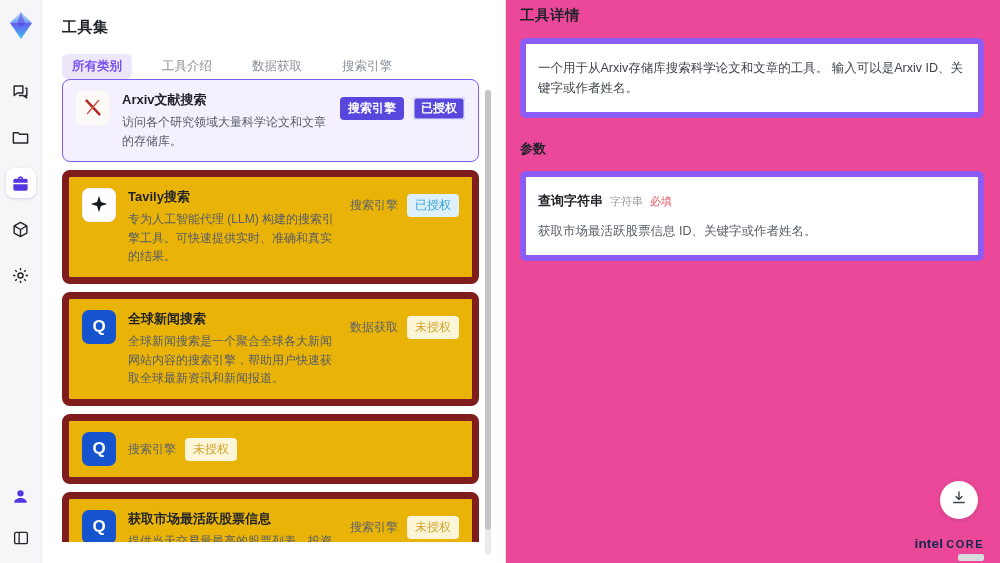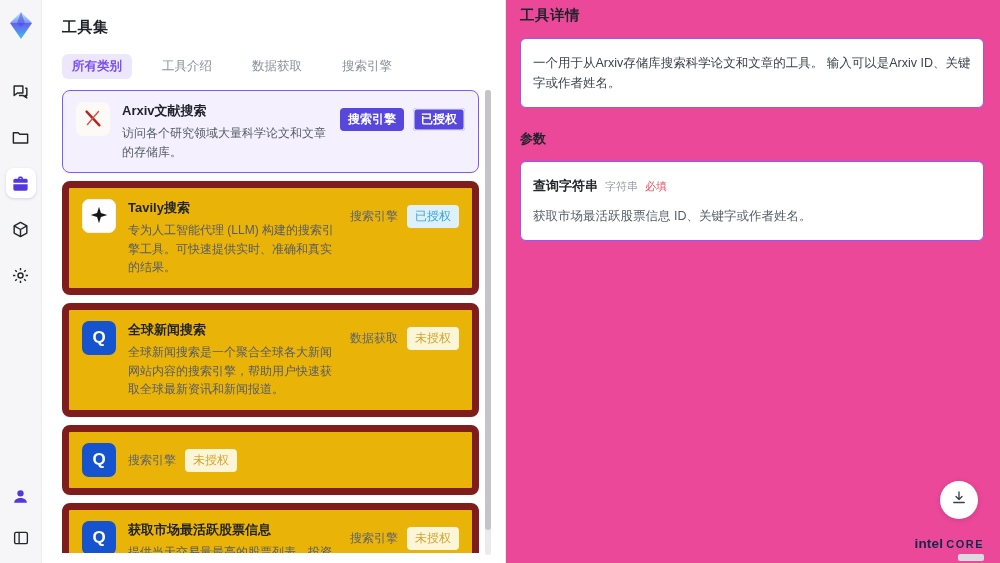--- a/index.html
+++ b/index.html
@@ -17,21 +17,21 @@
   .rail-btn svg { display:block; }
   .rail-btn.active { background:#fff; box-shadow:0 1px 3px rgba(60,50,120,.18); }
   .rail-bottom { margin-top:auto; display:flex; flex-direction:column; align-items:center; gap:12px; }
 
   
   .main { width:463px; flex:0 0 463px; background:#fff; position:relative; padding:18px 0 0 20px; }
   .main-title { font-size:15px; font-weight:bold; letter-spacing:.5px; }
   .tabs { display:flex; align-items:center; gap:20px; margin-top:17px; }
   .tab { font-size:12.5px; color:#8a9099; cursor:pointer; padding:4px 10px; border-radius:6px; white-space:nowrap; }
   .tab.active { background:#ede7fc; color:#7a50f0; font-weight:bold; }
-  .tool-list { margin-top:11px; padding-right:26px; display:flex; flex-direction:column; gap:8px;
+  .tool-list { padding-right:26px; display:flex; flex-direction:column; gap:8px;
     height:463px; overflow:hidden; }
   .tool-card { background:#eab308; border:7px solid #7f1d1d; border-radius:8px; padding:11px 13px;
     display:flex; gap:12px; cursor:pointer; box-shadow:0 1px 2px rgba(0,0,0,.03); }
   .tool-card.selected { border:1.5px solid #7e5bf2; background:#f5f0fe; }
   .t-icon { width:34px; height:34px; flex:0 0 34px; border-radius:7px; display:flex;
     align-items:center; justify-content:center; overflow:hidden; }
   .t-icon span { display:none; line-height:1; }
   .t-icon.icon-arxiv { background:#fdf9f7; }
   .t-icon.icon-tavily { background:#fefefe; border:1px solid #f1f1f3; }
   .t-icon.icon-qblue { background:#1553cf; }
@@ -50,21 +50,21 @@
   .badge.auth-yellow { background:#fcf5d8; color:#d3a52f; }
   .scrollbar { position:absolute; top:90px; right:14px; width:6px; height:465px; border-radius:3px;
     background:#ebebee; }
   .scroll-thumb { position:absolute; top:0; left:0; width:6px; height:440px; border-radius:3px; background:#c4c4c9; cursor:pointer; }
 
   
   .details { flex:1; background:#ec4899; border-left:1px solid #e9e9ec; position:relative;
     padding:6px 16px 0 14px; }
   .d-title { font-size:14.5px; font-weight:bold; letter-spacing:.5px; }
   .d-section { font-size:13px; font-weight:bold; margin-top:22px; }
-  .d-card { background:#fff; border:1px solid #8b5cf6; border-radius:6px; margin-top:13px;
+  .d-card { background:#fff; border:6px solid #8b5cf6; border-radius:6px; margin-top:13px;
     padding:14px 12px; font-size:12.5px; color:#3d434c; line-height:1.6; }
   .param-head { display:flex; align-items:baseline; gap:7px; }
   .param-name { font-size:13px; font-weight:bold; color:#23262b; }
   .param-type { font-size:11px; color:#959ba4; }
   .param-req { font-size:11px; color:#e25563; }
   .param-desc { font-size:12.5px; color:#565d68; margin-top:9px; }
 
   .dl-btn { position:absolute; right:22px; bottom:44px; width:38px; height:38px; border-radius:50%;
     background:#fff; box-shadow:0 1px 6px rgba(0,0,0,.14); display:flex; align-items:center;
     justify-content:center; cursor:pointer; }

